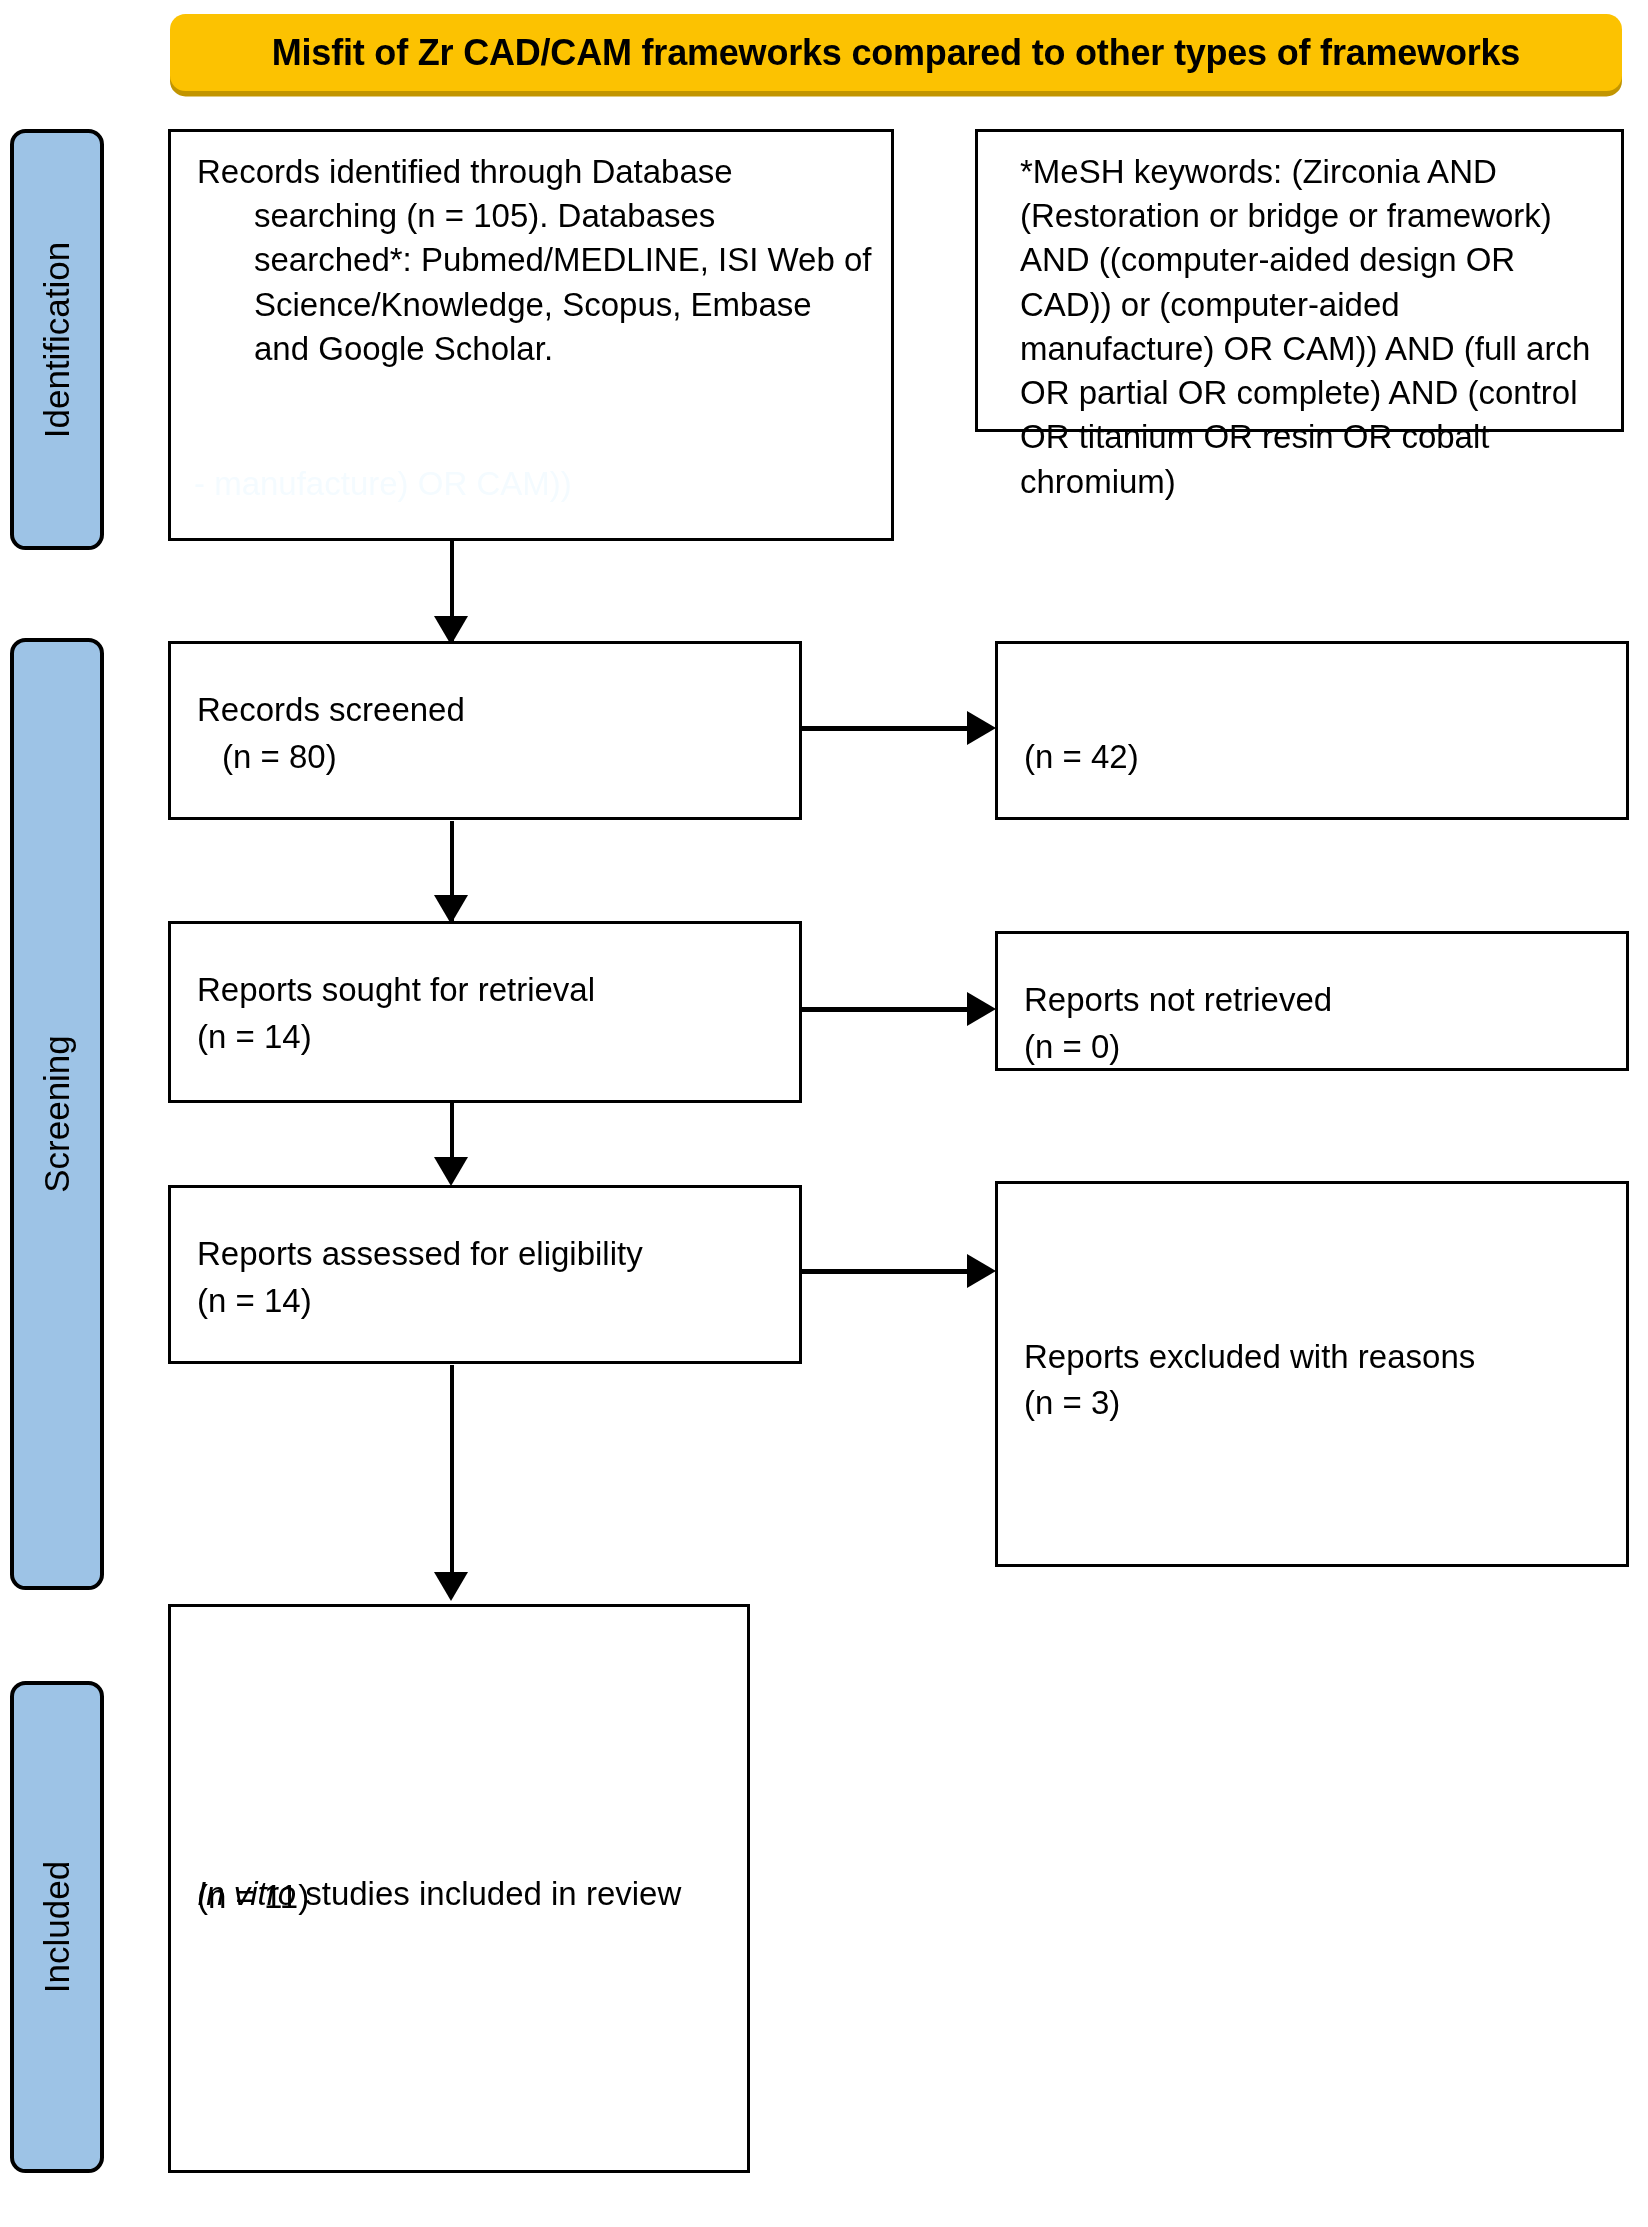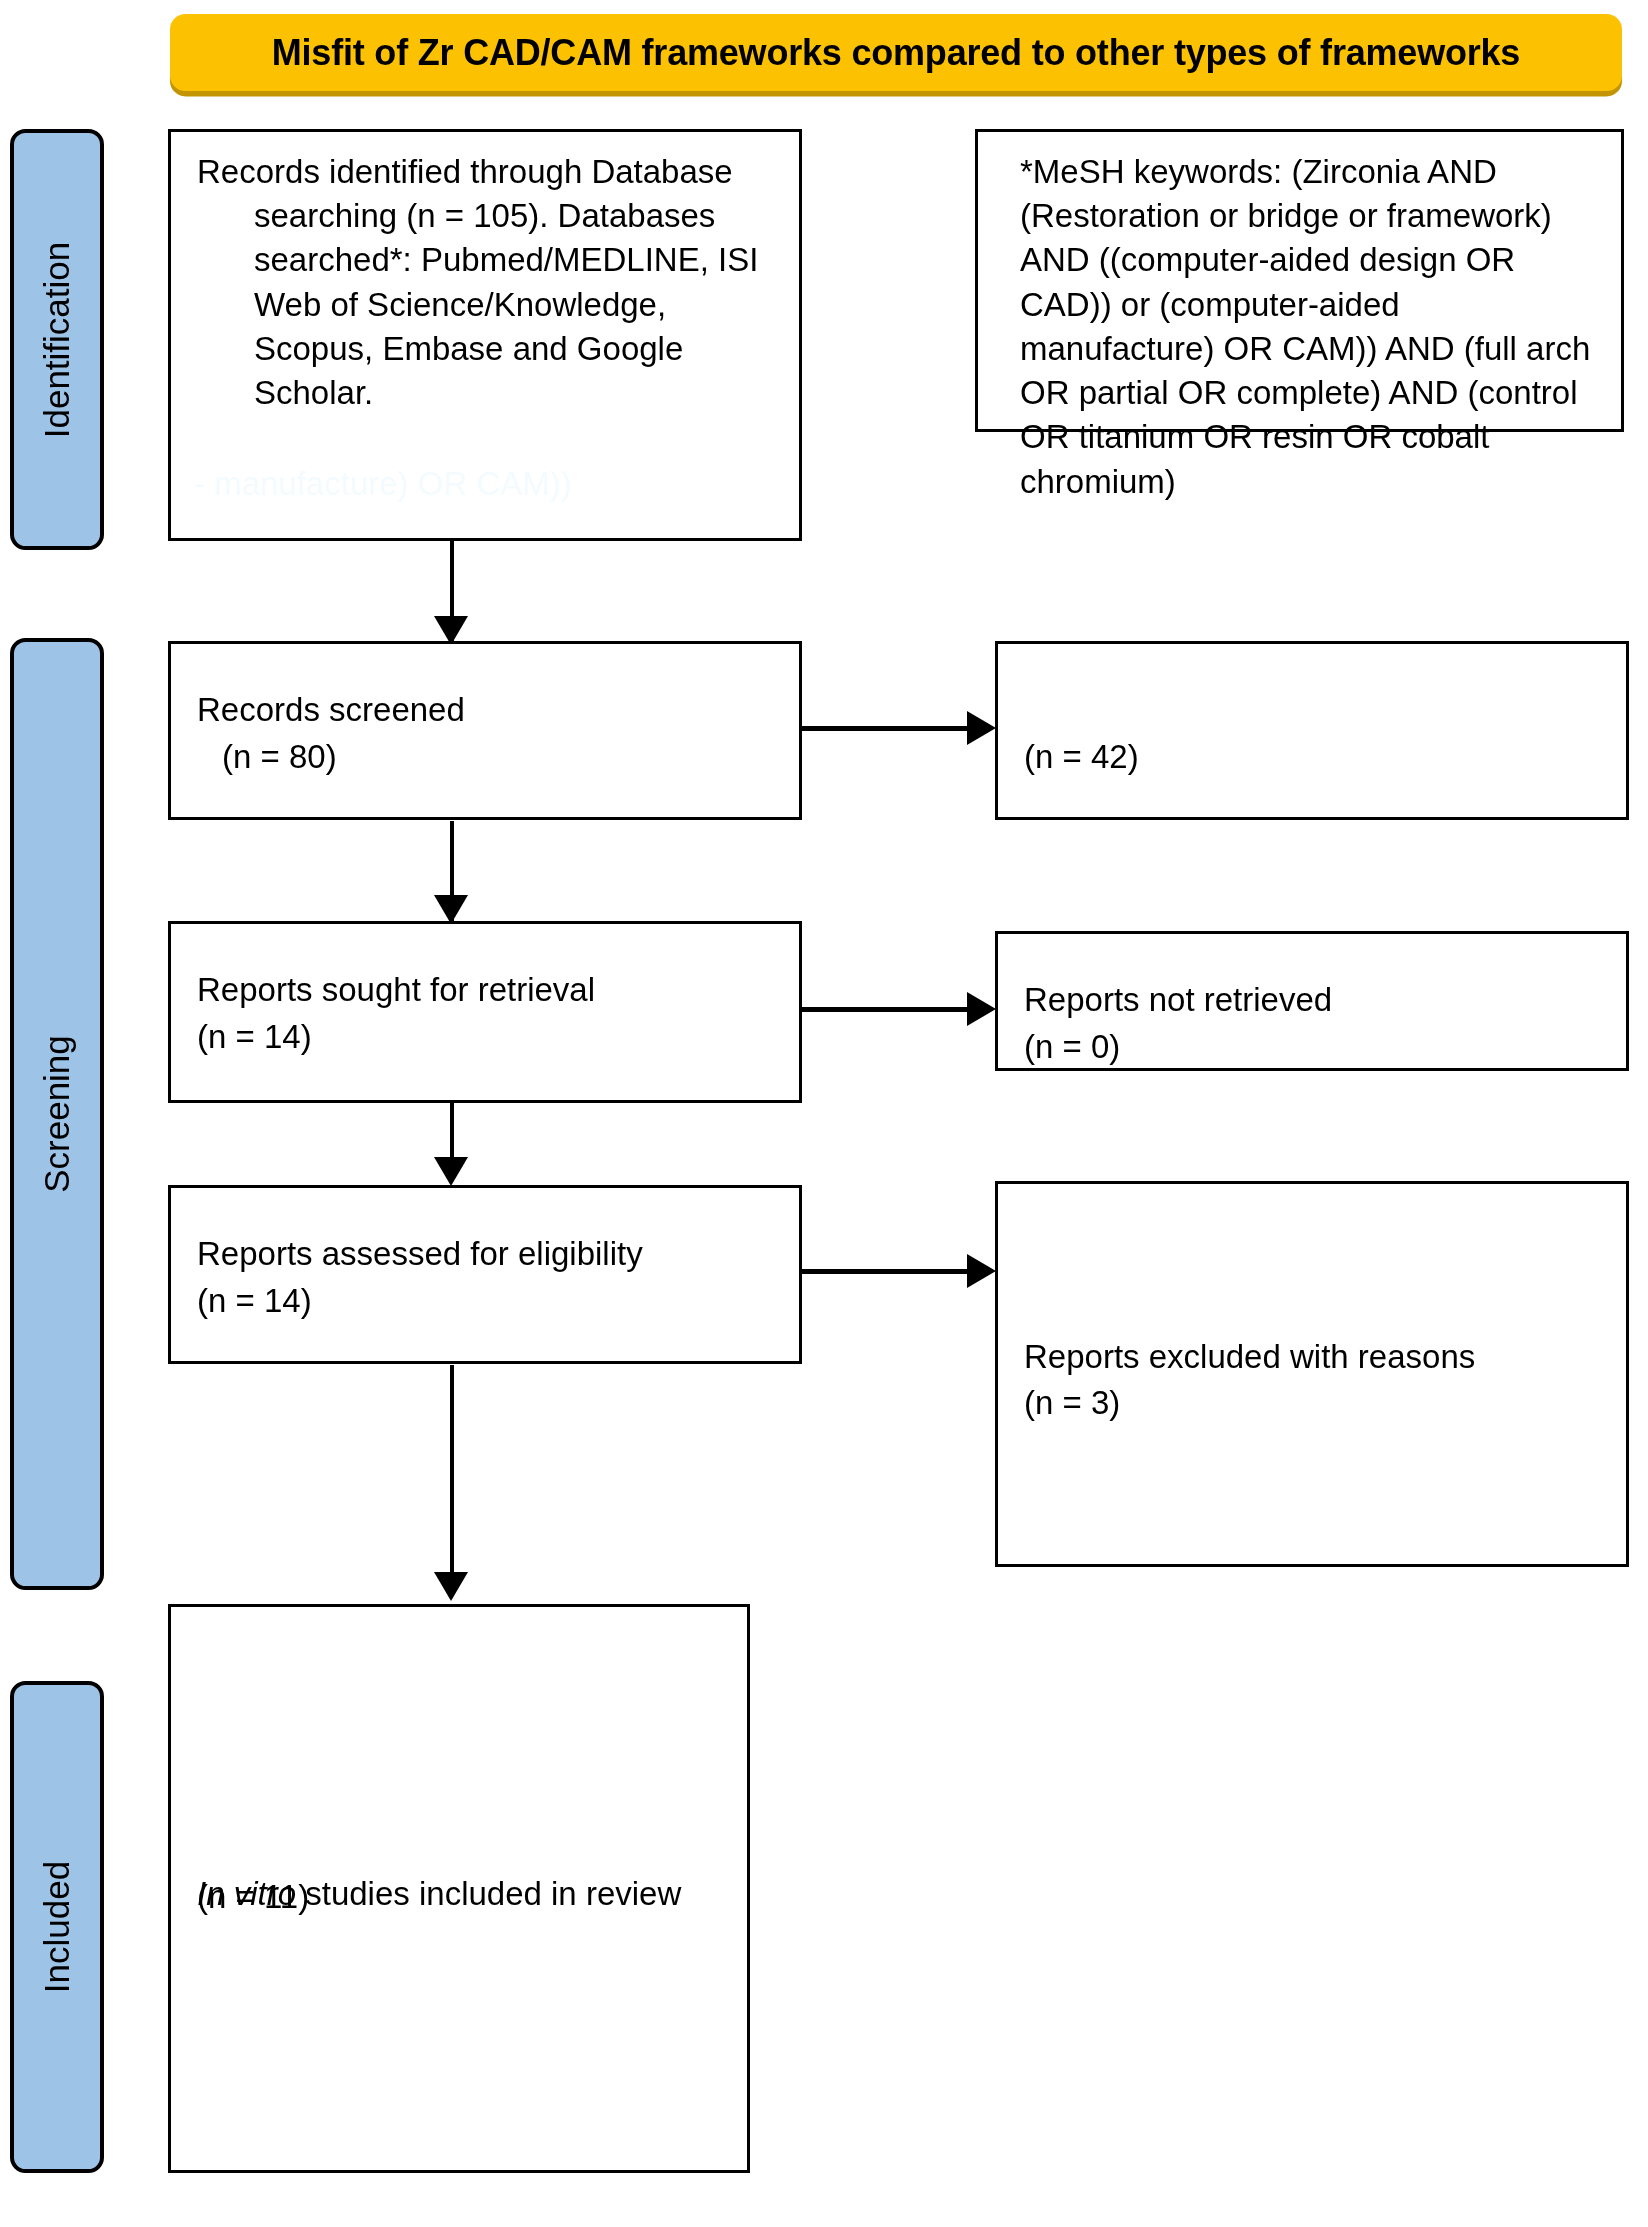--- a/index.html
+++ b/index.html
@@ -137,21 +137,21 @@
   </div>
 
   <div class="stage-bar" style="left:10.2px; top:638px; width:94px; height:952px;">
     <span class="stage-label">Screening</span>
   </div>
 
   <div class="stage-bar" style="left:10.2px; top:1681px; width:94px; height:492px;">
     <span class="stage-label">Included</span>
   </div>
 
-  <div class="flow-box" style="left:168px; top:129px; width:634px; height:412px;">
+  <div class="flow-box" style="left:168px; top:129px; width:726px; height:412px;">
     <div class="box-text hang" style="top:18px;">Records identified through Database searching (n = 105). Databases searched*: Pubmed/MEDLINE, ISI Web of Science/Knowledge, Scopus, Embase and Google Scholar.</div>
   </div>
 
   <div class="ghost-text" style="left:194px; top:462px;">- manufacture) OR CAM))</div>
 
   <div class="flow-box" style="left:975px; top:129px; width:649px; height:303px;">
     <div class="box-text" style="top:18px; left:42px; right:24px;">*MeSH keywords: (Zirconia AND (Restoration or bridge or framework) AND ((computer-aided design OR CAD)) or (computer-aided manufacture) OR CAM)) AND (full arch OR partial OR complete) AND (control OR titanium OR resin OR cobalt chromium)</div>
   </div>
 
   <div class="v-line" style="left:450px; top:541px; height:102px;"></div>

